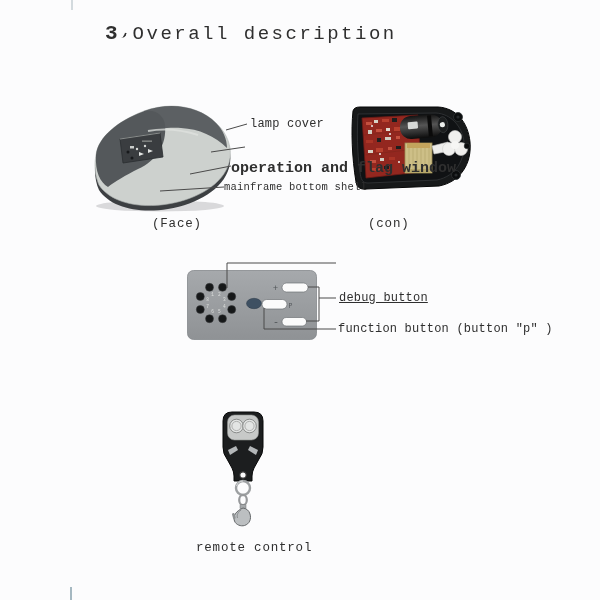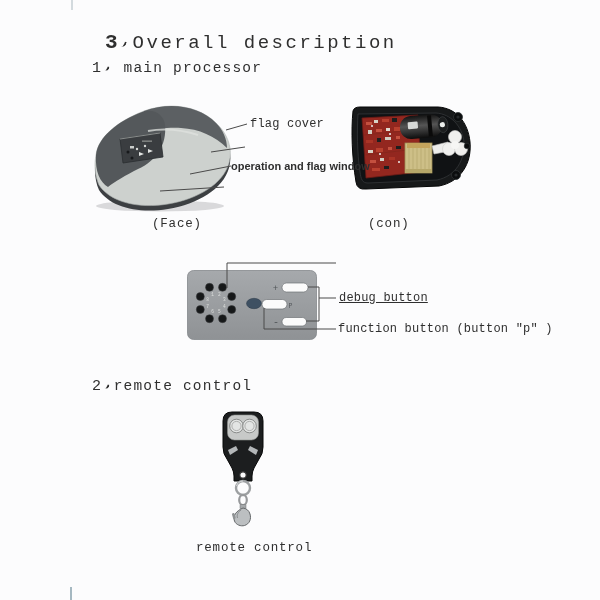--- a/index.html
+++ b/index.html
@@ -1,24 +1,24 @@
 <!DOCTYPE html>
 <html><head>
 <meta charset="utf-8">
 <style>
   html,body{margin:0;padding:0;background:#ffffff;}
   .page{position:relative;width:600px;height:600px;background:#fcfcfd;overflow:hidden;
         font-family:"Liberation Mono",monospace;color:#2f2f2f;}
   .abs{position:absolute;white-space:nowrap;}
-  .doc-title{font-size:19px;letter-spacing:2.5px;margin-top:9px;}
+  .doc-title{font-size:19px;letter-spacing:2.5px;}
   .doc-title .num{font-weight:bold;font-size:21px;letter-spacing:0;}
   .section-heading{font-size:14.5px;letter-spacing:1.2px;}
   .section-heading .num{font-size:15px;}
   .lbl{font-size:12px;letter-spacing:0.2px;}
-  .lbl-serif-sm{font-family:Liberation Sans, sans-serif;font-size:11px;font-weight:bold;letter-spacing:0;}
+  .lbl-serif-sm{font-family:Liberation Mono, monospace;font-size:15px;font-weight:bold;letter-spacing:0;}
   .lbl-mono-sm{font-size:10.5px;letter-spacing:0.2px;}
   .cap{font-size:12.5px;letter-spacing:0.8px;}
   
   .tick{display:inline-block;width:0.55em;height:0.55em;position:relative;margin:0 0.18em 0 0.06em;}
   .tick::after{content:"";position:absolute;left:22%;bottom:10%;width:26%;height:62%;
                border-right:0.15em solid currentColor;border-bottom-right-radius:100% 60%;
                transform:rotate(20deg);}
   svg{display:block;}
   .artifact{position:absolute;}
 </style>
@@ -27,23 +27,20 @@
 
 <div class="page">
 
   <div class="artifact" style="left:71px;top:0;width:1.5px;height:10px;background:#d3dade;"></div>
   <div class="artifact" style="left:70px;top:587px;width:2px;height:13px;background:#8fa6b2;opacity:.8;"></div>
 
   <div class="abs doc-title" style="left:105px;top:22px;">
     <span class="num">3</span><span class="tick"></span><span>Overall description</span>
   </div>
 
-  <div class="abs section-heading" style="left:92px;top:60px;">
-    <span class="num">1</span><span class="tick"></span>&nbsp;<span>main processor</span>
-  </div>
 
   <svg class="abs" style="left:84px;top:99px;" width="152" height="114" viewBox="0 0 152 114">
     <ellipse cx="76" cy="107" rx="64" ry="5.5" fill="rgba(60,63,66,0.18)"></ellipse>
     <path d="M12,61 C14,43 34,27 60,17 C88,7 116,13 132,29 C144,40 149,55 145,69 C139,90 114,105 84,110 C54,115 26,108 15,91 C11,82 10,71 12,61 Z" fill="#3c3f42"></path>
     <path d="M12,56 C14,38 34,22 60,12 C88,2 116,8 132,24 C144,35 149,50 145,64 C139,85 114,100 84,105 C54,110 26,103 15,86 C11,77 10,66 12,56 Z" fill="#cdd1ce" stroke="#a9aeac" stroke-width="0.6"></path>
     <path d="M60,12 C88,2 116,8 132,24 C139,31 143,40 143,49 C131,37 115,30 97,29 C83,28 71,31 64,31 C57,28 57,16 60,12 Z" fill="#5c6063"></path>
     <path d="M12,56 C14,38 34,22 58,13 C70,9 80,16 81,26 C83,46 72,62 54,70 C42,76 30,83 24,88 C16,83 11,73 12,56 Z" fill="#54585b"></path>
     <path d="M64,32 C80,29 98,31 114,36" stroke="#dfe2df" stroke-width="2" fill="none" opacity="0.75"></path>
     <polygon points="36,40 76,34 79,58 39,64" fill="#3a3d40" stroke="#2a2d30" stroke-width="0.8"></polygon>
     <line x1="36" y1="40" x2="76" y2="34" stroke="#9fa3a1" stroke-width="0.8"></line>
@@ -119,22 +116,23 @@
     </g>
     <g>
       <circle cx="114" cy="15" r="4.5" fill="#0b0d0e" stroke="#2f3234" stroke-width="0.8"></circle>
       <circle cx="114" cy="15" r="1.6" fill="#26292b"></circle>
       <circle cx="112" cy="73" r="4.5" fill="#0b0d0e" stroke="#2f3234" stroke-width="0.8"></circle>
       <circle cx="112" cy="73" r="1.6" fill="#26292b"></circle>
       <circle cx="123" cy="44" r="2.8" fill="#0b0d0e" stroke="#2f3234" stroke-width="0.6"></circle>
     </g>
   </svg>
 
-  <div class="abs lbl" style="left:250px;top:117px;">flag cover</div>
+  <div class="abs lbl" style="left:250px;top:117px;">lamp cover</div>
   <div class="abs lbl-serif-sm" style="left:231px;top:160px;">operation and flag window</div>
+  <div class="abs lbl-mono-sm" style="left:224px;top:181px;">mainframe bottom shell</div>
   <div class="abs cap" style="left:152px;top:217px;text-align:center;">(Face)</div>
   <div class="abs cap" style="left:368px;top:217px;">(con)</div>
 
   <svg class="abs" style="left:187px;top:270px;" width="130" height="70" viewBox="0 0 130 70">
     <defs>
       <linearGradient id="pg" x1="0" y1="0" x2="0" y2="1">
         <stop offset="0" stop-color="#a6a9ac"></stop>
           <stop offset="1" stop-color="#8f9295"></stop>
       </linearGradient>
     </defs>
@@ -166,23 +164,20 @@
     <g font-family="Liberation Mono, monospace" fill="#53575a" text-anchor="middle">
       <text x="88.5" y="20.5" font-size="9">+</text>
       <text x="103.5" y="37.5" font-size="6.5">P</text>
       <text x="89" y="55" font-size="10">-</text>
     </g>
   </svg>
 
   <div class="abs lbl" style="left:339px;top:291px;text-decoration:underline;">debug button</div>
   <div class="abs lbl" style="left:338px;top:322px;">function button (button  "p"  )</div>
 
-  <div class="abs section-heading" style="left:92px;top:378px;">
-    <span class="num">2</span><span class="tick"></span><span>remote control</span>
-  </div>
 
   <svg class="abs" style="left:215px;top:409px;" width="56" height="118" viewBox="0 0 56 118">
     <path d="M17,3 L39,3 Q48,3 48,12 L48,38 Q48,45 44,50 L39,59 Q37,63 37,67 L37,72 L19,72 L19,67 Q19,63 17,59 L12,50 Q8,45 8,38 L8,12 Q8,3 17,3 Z" fill="#1c1e1f" stroke="#070808" stroke-width="1"></path>
     <rect x="12.5" y="6" width="31" height="25" rx="7" fill="#c7c9c8" stroke="#8e908f" stroke-width="0.6"></rect>
     <circle cx="21.5" cy="17" r="6.8" fill="#e3e5e4" stroke="#767877" stroke-width="0.8"></circle>
     <circle cx="21.5" cy="17" r="4.6" fill="none" stroke="#9fa1a0" stroke-width="0.8"></circle>
     <circle cx="34.5" cy="17" r="6.8" fill="#e3e5e4" stroke="#767877" stroke-width="0.8"></circle>
     <circle cx="34.5" cy="17" r="4.6" fill="none" stroke="#9fa1a0" stroke-width="0.8"></circle>
     <polygon points="13,41 21,37 23,41 15,46" fill="#b3b7b9"></polygon>
     <polygon points="43,41 35,37 33,41 41,46" fill="#b3b7b9"></polygon>

